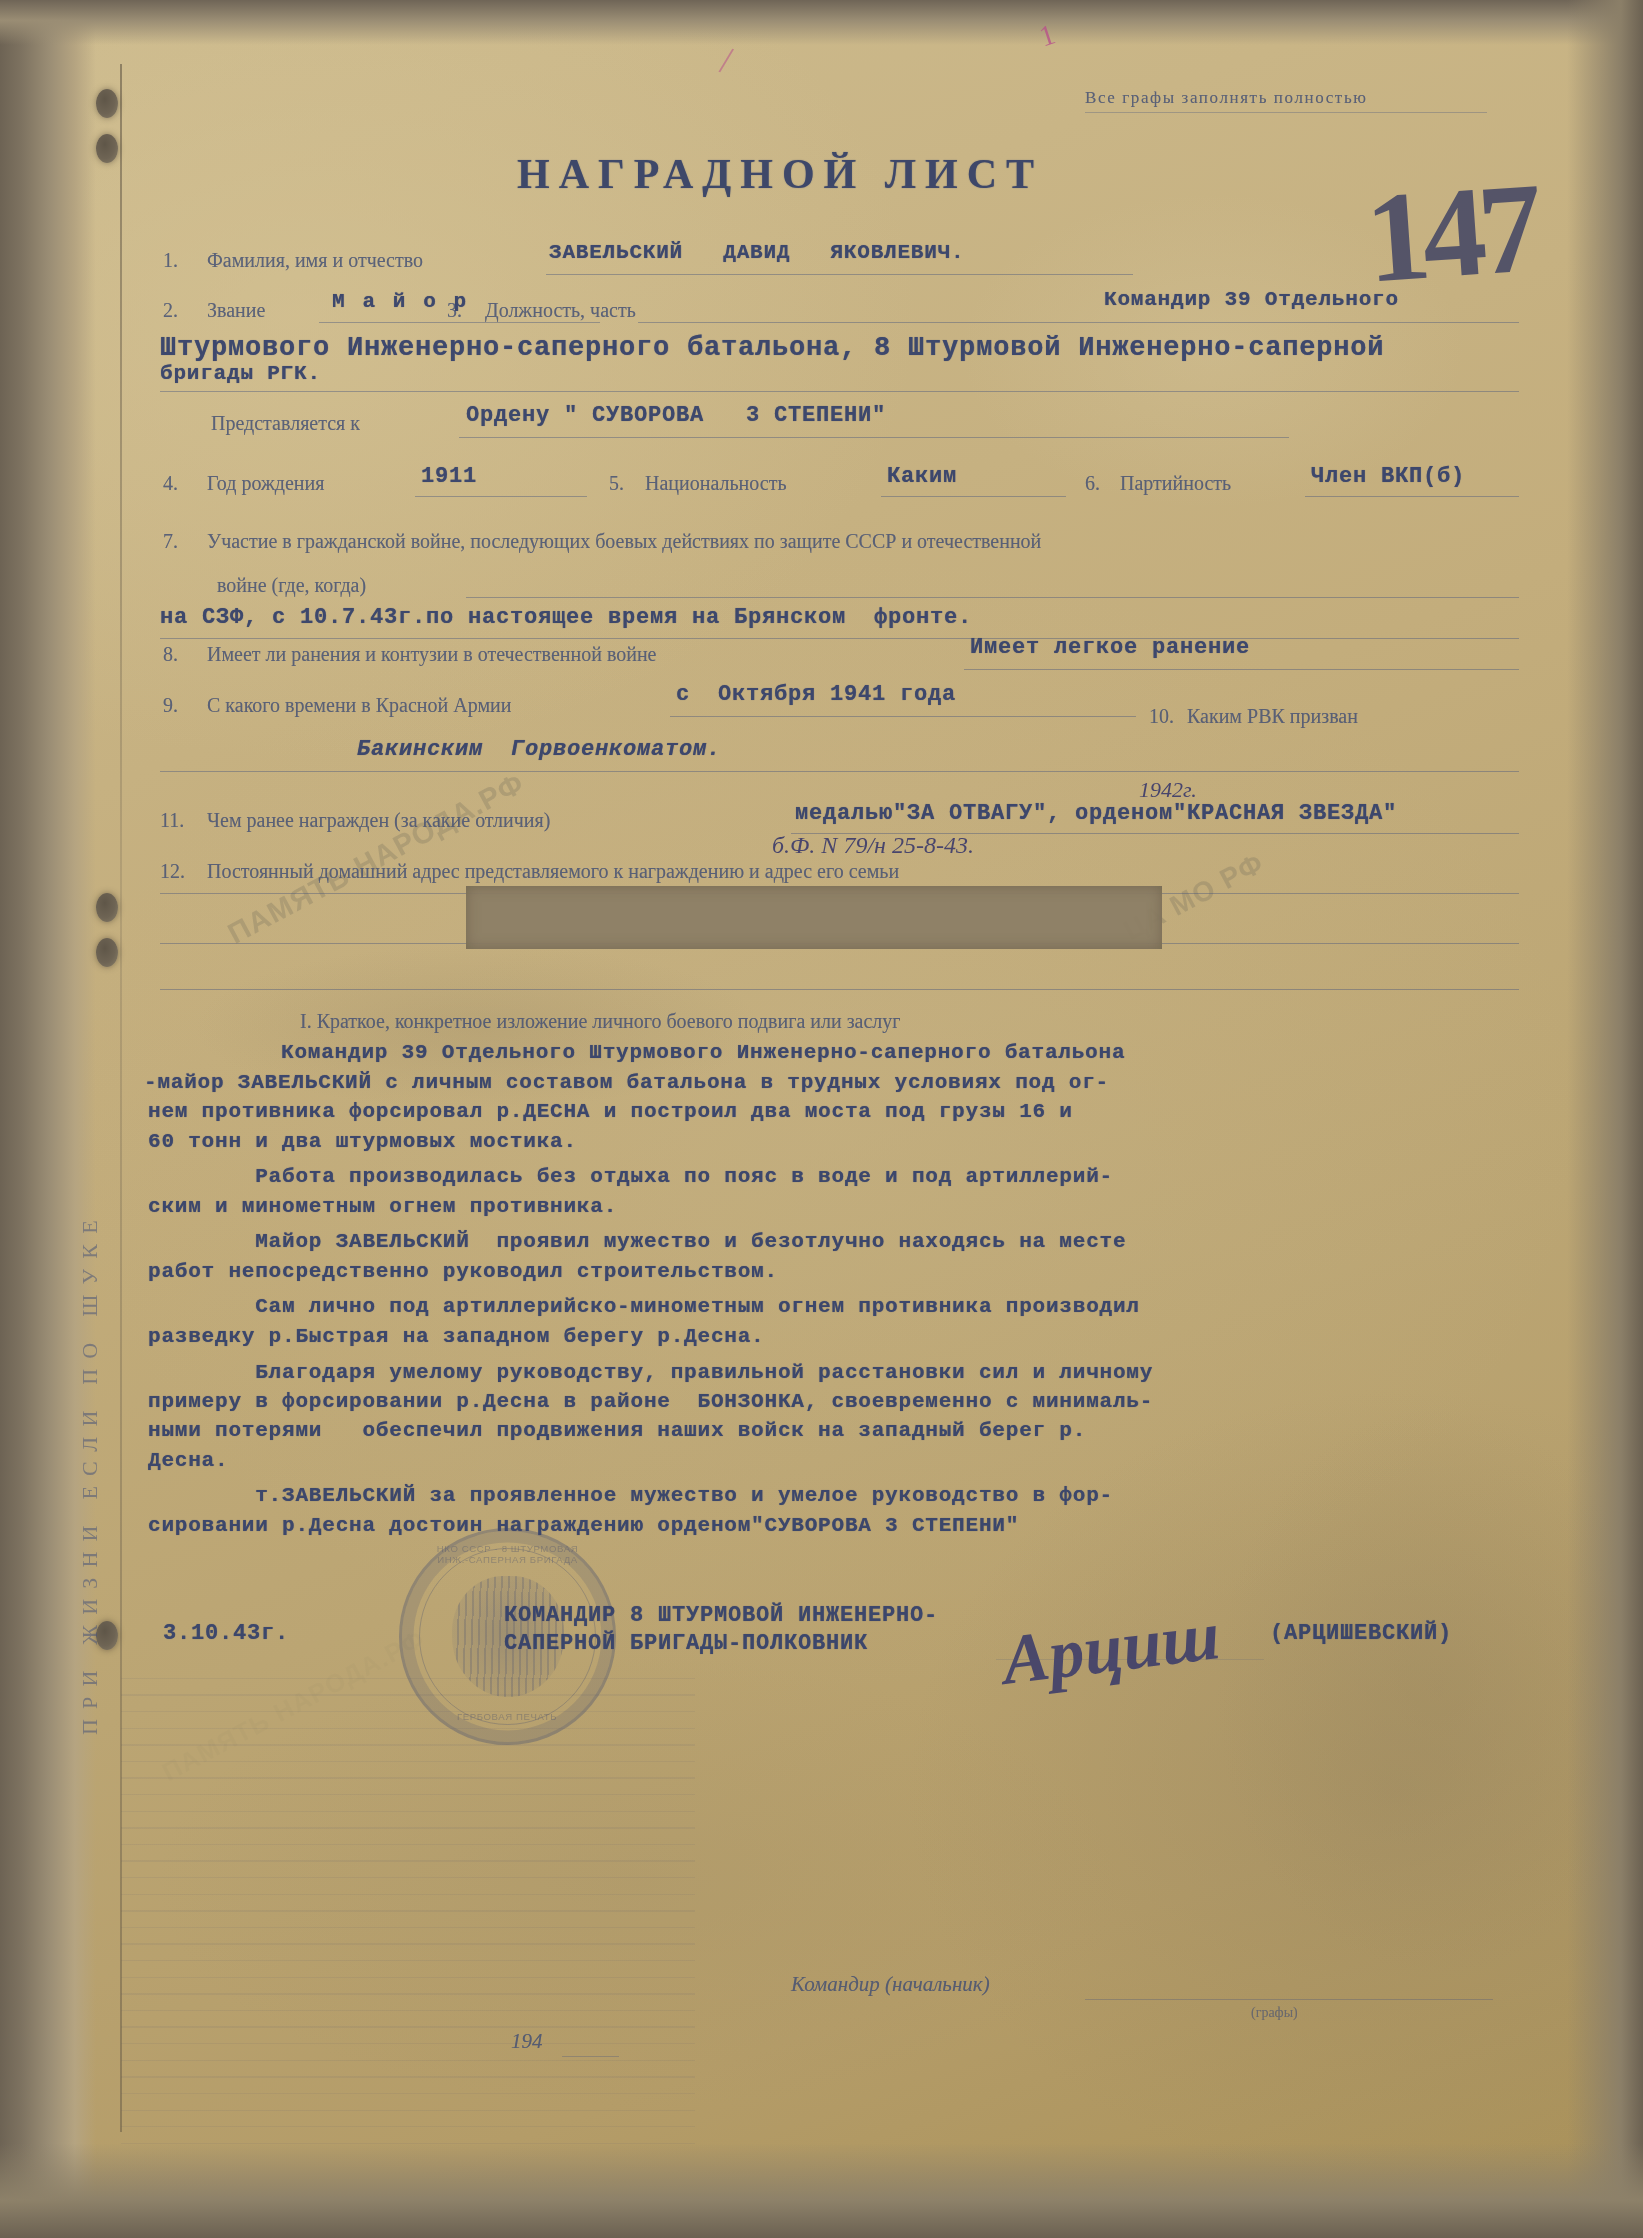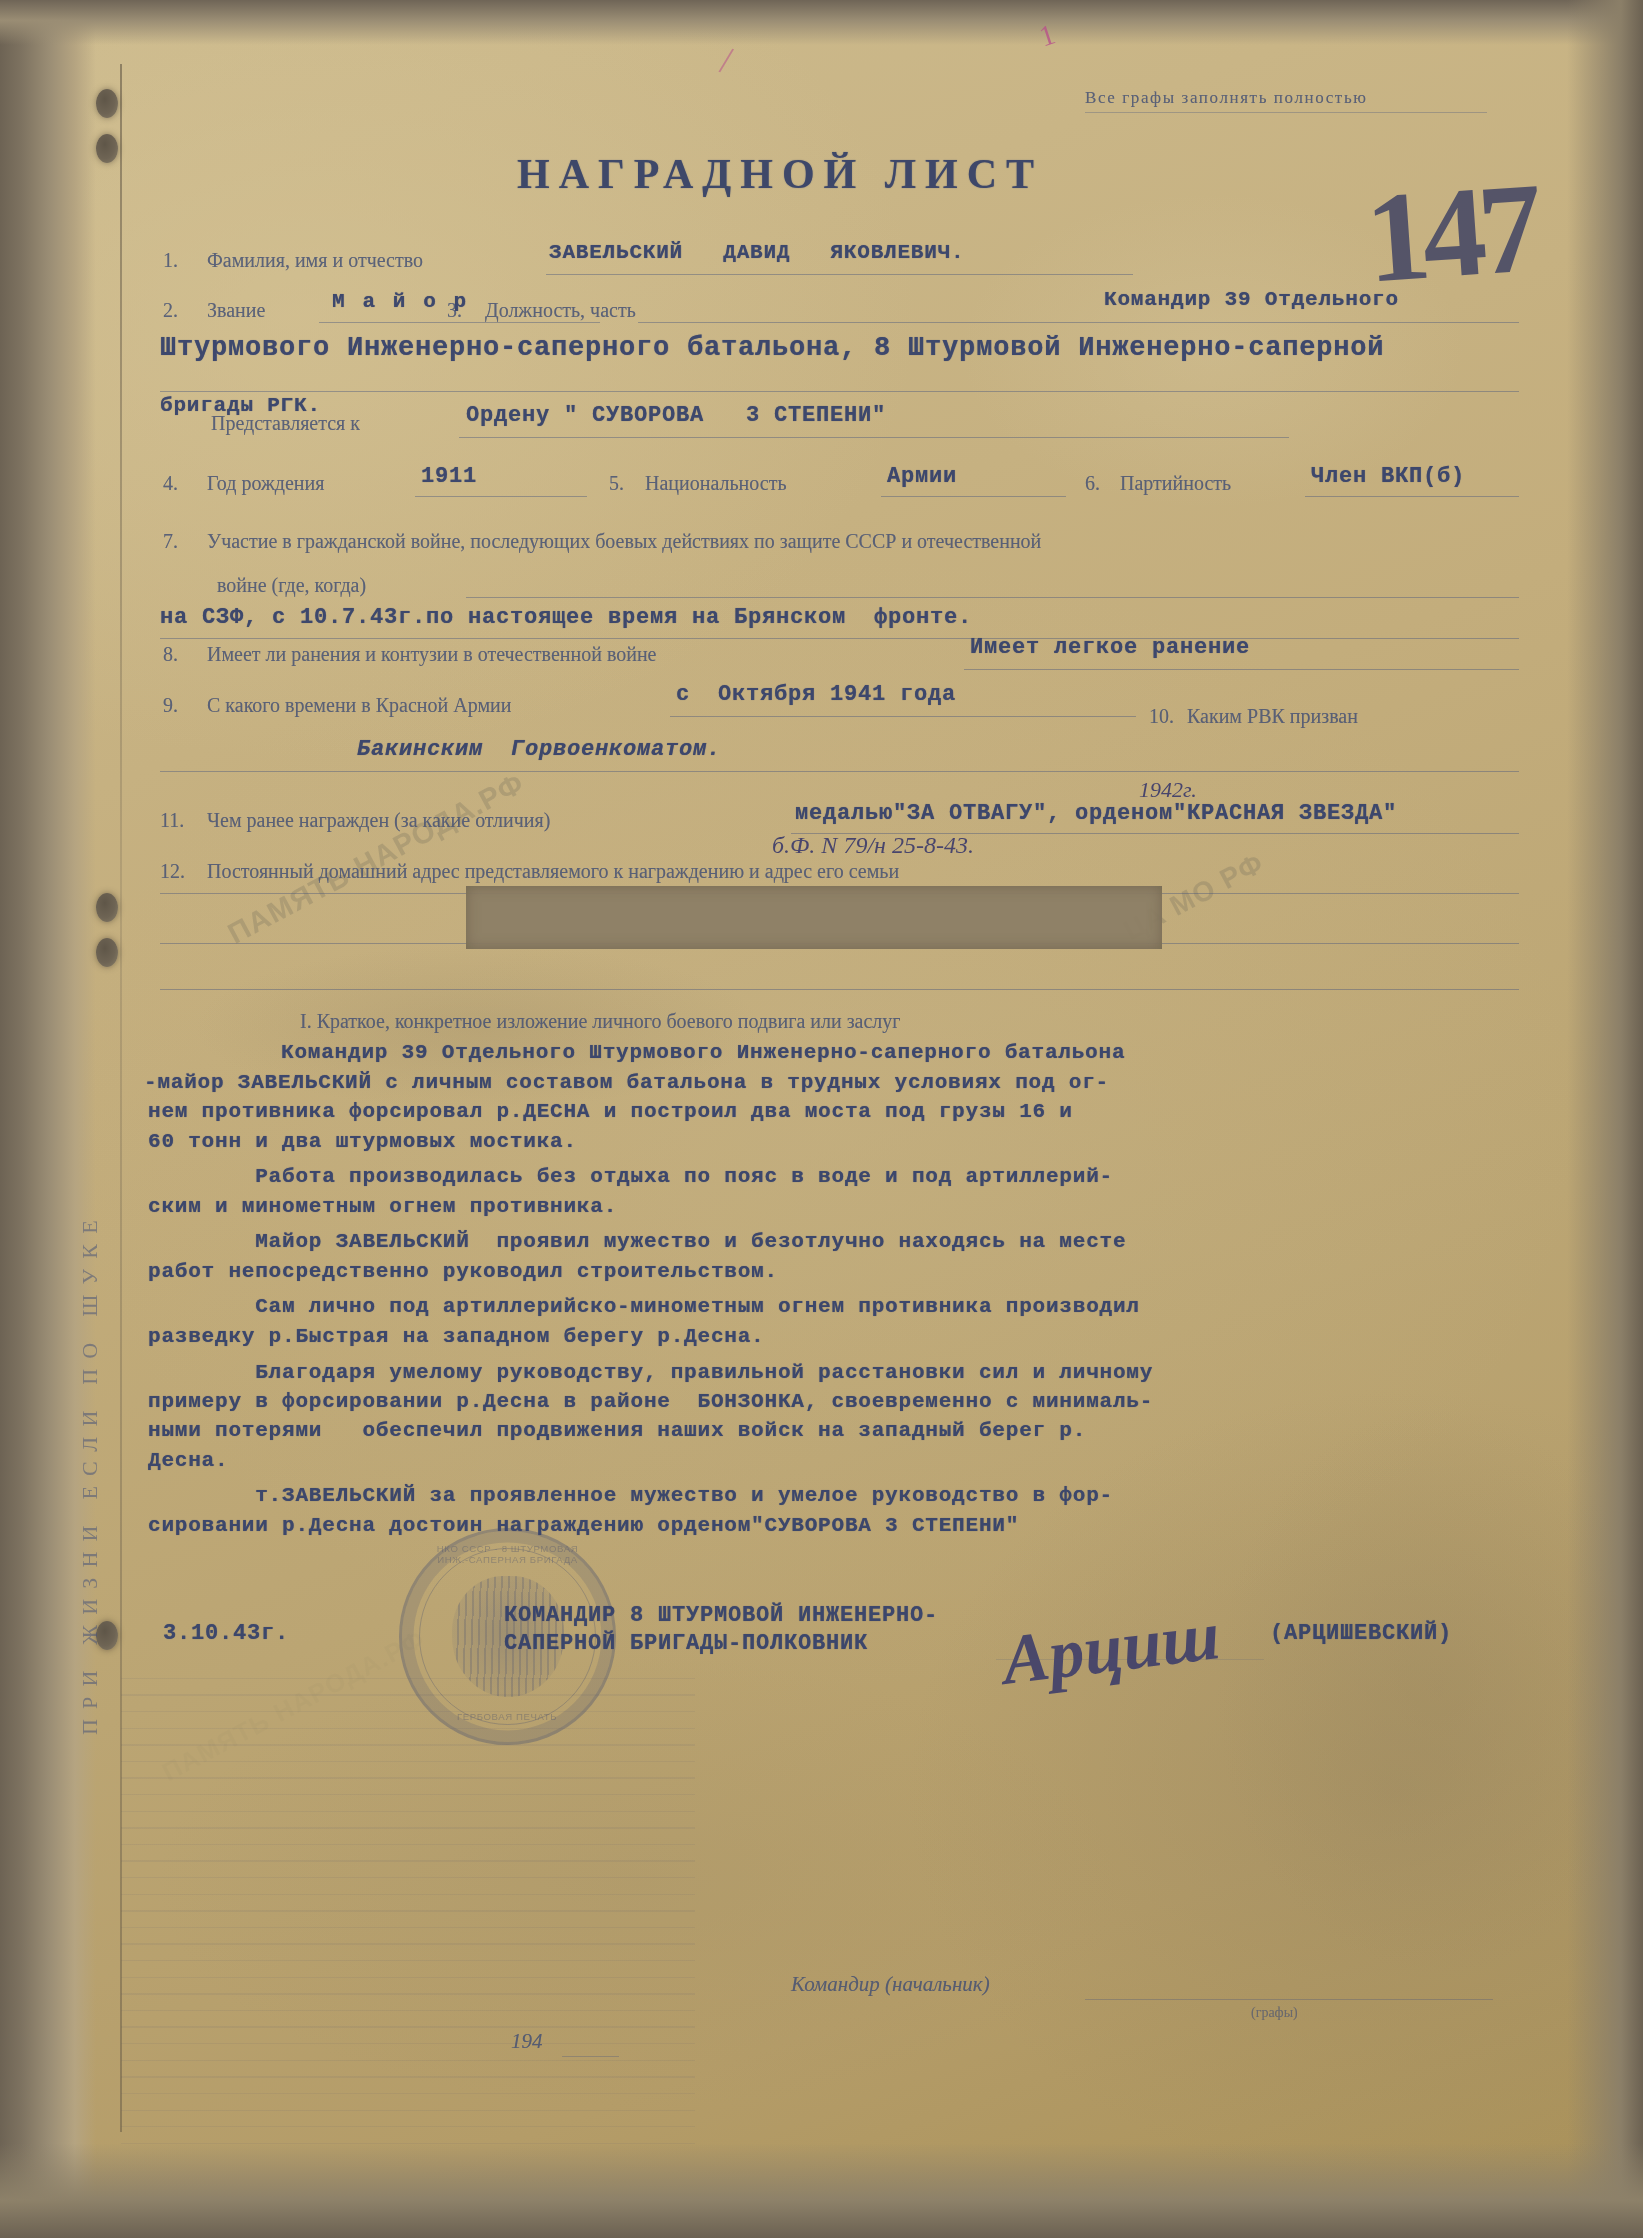--- a/index.html
+++ b/index.html
@@ -222,35 +222,35 @@
   <div class="printed" style="left:207px;top:299px;font-size:20px;">Звание</div>
   <div class="typed" style="left:332px;top:290px;font-size:21px;letter-spacing:2.6px;">М а й о р</div>
   <div class="rule" style="left:319px;top:322px;width:281px;"></div>
 
   <div class="printed" style="left:447px;top:299px;font-size:20px;">3.</div>
   <div class="printed" style="left:485px;top:299px;font-size:20px;">Должность, часть</div>
   <div class="typed" style="left:1104px;top:288px;font-size:21px;">Командир 39 Отдельного</div>
   <div class="rule" style="left:638px;top:322px;width:881px;"></div>
 
   <div class="typed" style="left:160px;top:333px;font-size:27px;">Штурмового Инженерно-саперного батальона, 8 Штурмовой Инженерно-саперной</div>
-  <div class="typed" style="left:160px;top:362px;font-size:21px;margin-top:32px;">бригады РГК.</div>
+  <div class="typed" style="left:160px;top:362px;font-size:21px;">бригады РГК.</div>
   <div class="rule" style="left:160px;top:391px;width:1359px;"></div>
 
   <div class="printed" style="left:211px;top:412px;font-size:20px;">Представляется к</div>
   <div class="typed" style="left:466px;top:403px;font-size:22px;">Ордену " СУВОРОВА   3 СТЕПЕНИ"</div>
   <div class="rule" style="left:459px;top:437px;width:830px;"></div>
 
   <div class="printed" style="left:163px;top:472px;font-size:20px;">4.</div>
   <div class="printed" style="left:207px;top:472px;font-size:20px;">Год рождения</div>
   <div class="typed" style="left:421px;top:464px;font-size:22px;">1911</div>
   <div class="rule" style="left:415px;top:496px;width:172px;"></div>
 
   <div class="printed" style="left:609px;top:472px;font-size:20px;">5.</div>
   <div class="printed" style="left:645px;top:472px;font-size:20px;">Национальность</div>
-  <div class="typed" style="left:887px;top:464px;font-size:22px;">Армии</div>
+  <div class="typed" style="left:887px;top:464px;font-size:22px;">Каким</div>
   <div class="rule" style="left:881px;top:496px;width:185px;"></div>
 
   <div class="printed" style="left:1085px;top:472px;font-size:20px;">6.</div>
   <div class="printed" style="left:1120px;top:472px;font-size:20px;">Партийность</div>
   <div class="typed" style="left:1311px;top:464px;font-size:22px;">Член ВКП(б)</div>
   <div class="rule" style="left:1305px;top:496px;width:214px;"></div>
 
   <div class="printed" style="left:163px;top:530px;font-size:20px;">7.</div>
   <div class="printed" style="left:207px;top:530px;font-size:20px;">Участие в гражданской войне, последующих боевых действиях по защите СССР и отечественной</div>
   <div class="printed" style="left:217px;top:574px;font-size:20px;">войне (где, когда)</div>

